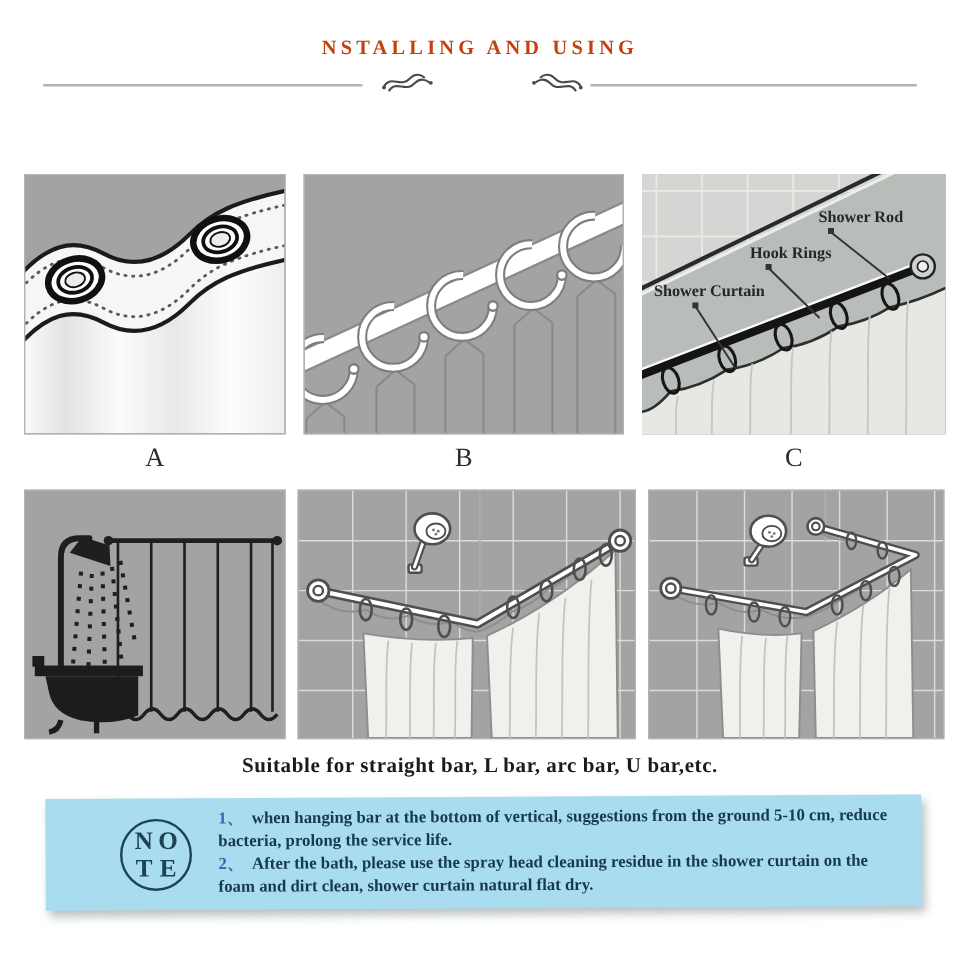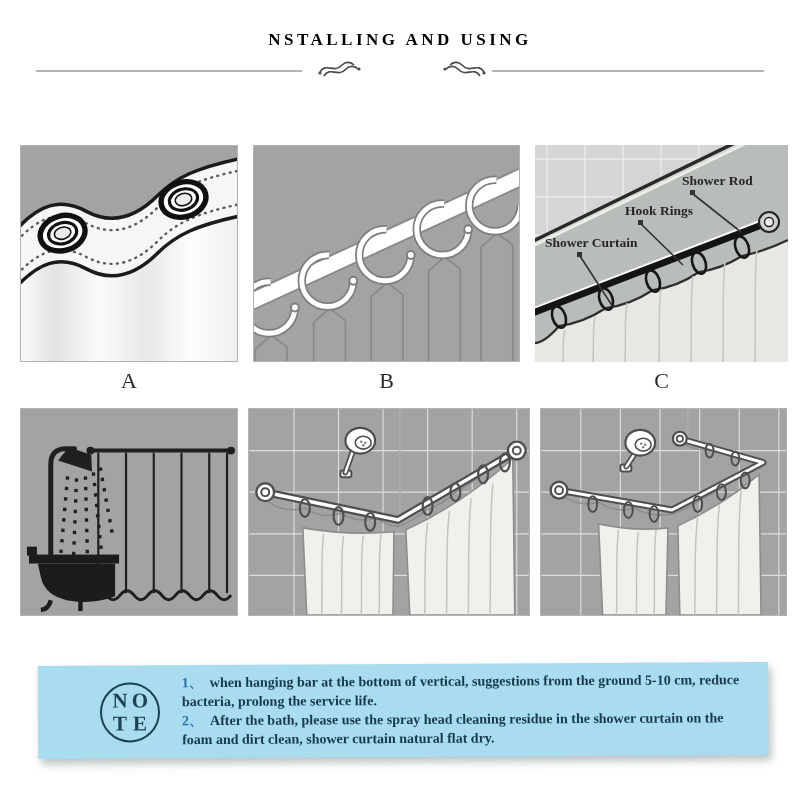--- a/index.html
+++ b/index.html
@@ -1,20 +1,20 @@
 <!DOCTYPE html>
 <html><head>
 <meta charset="utf-8">
 <style>
   html,body{margin:0;padding:0;background:#ffffff;}
   .page{position:relative;width:800px;height:800px;background:#ffffff;overflow:hidden;
         font-family:"Liberation Serif",serif;}
   
   .title{position:absolute;top:30px;left:0;width:100%;text-align:center;
-         font-size:17px;font-weight:bold;letter-spacing:3.5px;color:#000000;}
+         font-size:17px;font-weight:bold;letter-spacing:3.5px;color:#c2410c;}
   .divider{position:absolute;top:56px;left:30px;width:740px;height:26px;}
   
   .panel{position:absolute;background:#a3a3a3;border:1px solid #b3b3b3;box-sizing:border-box;overflow:hidden;}
   #panel-a{left:20px;top:145px;width:218px;height:217px;}
   #panel-b{left:253px;top:145px;width:267px;height:217px;}
   #panel-c{left:535px;top:145px;width:253px;height:217px;border:none;}
   #panel-d{left:20px;top:408px;width:218px;height:208px;}
   #panel-e{left:248px;top:408px;width:282px;height:208px;}
   #panel-f{left:540px;top:408px;width:247px;height:208px;}
   .panel svg{display:block;width:100%;height:100%;}
@@ -323,20 +323,21 @@
         <line x1="94" y1="46" x2="86" y2="58" stroke="#ffffff" stroke-width="2.5" stroke-linecap="round"></line>
         <ellipse cx="100" cy="34" rx="15" ry="13" fill="#fff" stroke="#4f4f4f" stroke-width="2.2"></ellipse>
         <ellipse cx="103" cy="36" rx="8" ry="6.5" fill="#fff" stroke="#4f4f4f" stroke-width="1.6"></ellipse>
         <circle cx="101" cy="35" r="1.2" fill="#777"></circle>
           <circle cx="105" cy="36" r="1.2" fill="#777"></circle>
         <circle cx="103" cy="38.5" r="1.2" fill="#777"></circle>
       </g>
     </svg>
   </div>
 
+  <div class="caption">Suitable for straight bar, L bar, arc bar, U bar,etc.</div>
 
   <div class="note">
     <div class="badge">
       <span>N</span>
       <span>O</span>
       <span>T</span>
       <span>E</span>
     </div>
     <div class="note-items">
       <p class="note-item"><span class="num">1、</span><span>when hanging bar at the bottom of vertical, suggestions from the ground 5-10 cm, reduce bacteria, prolong the service life.</span></p>

